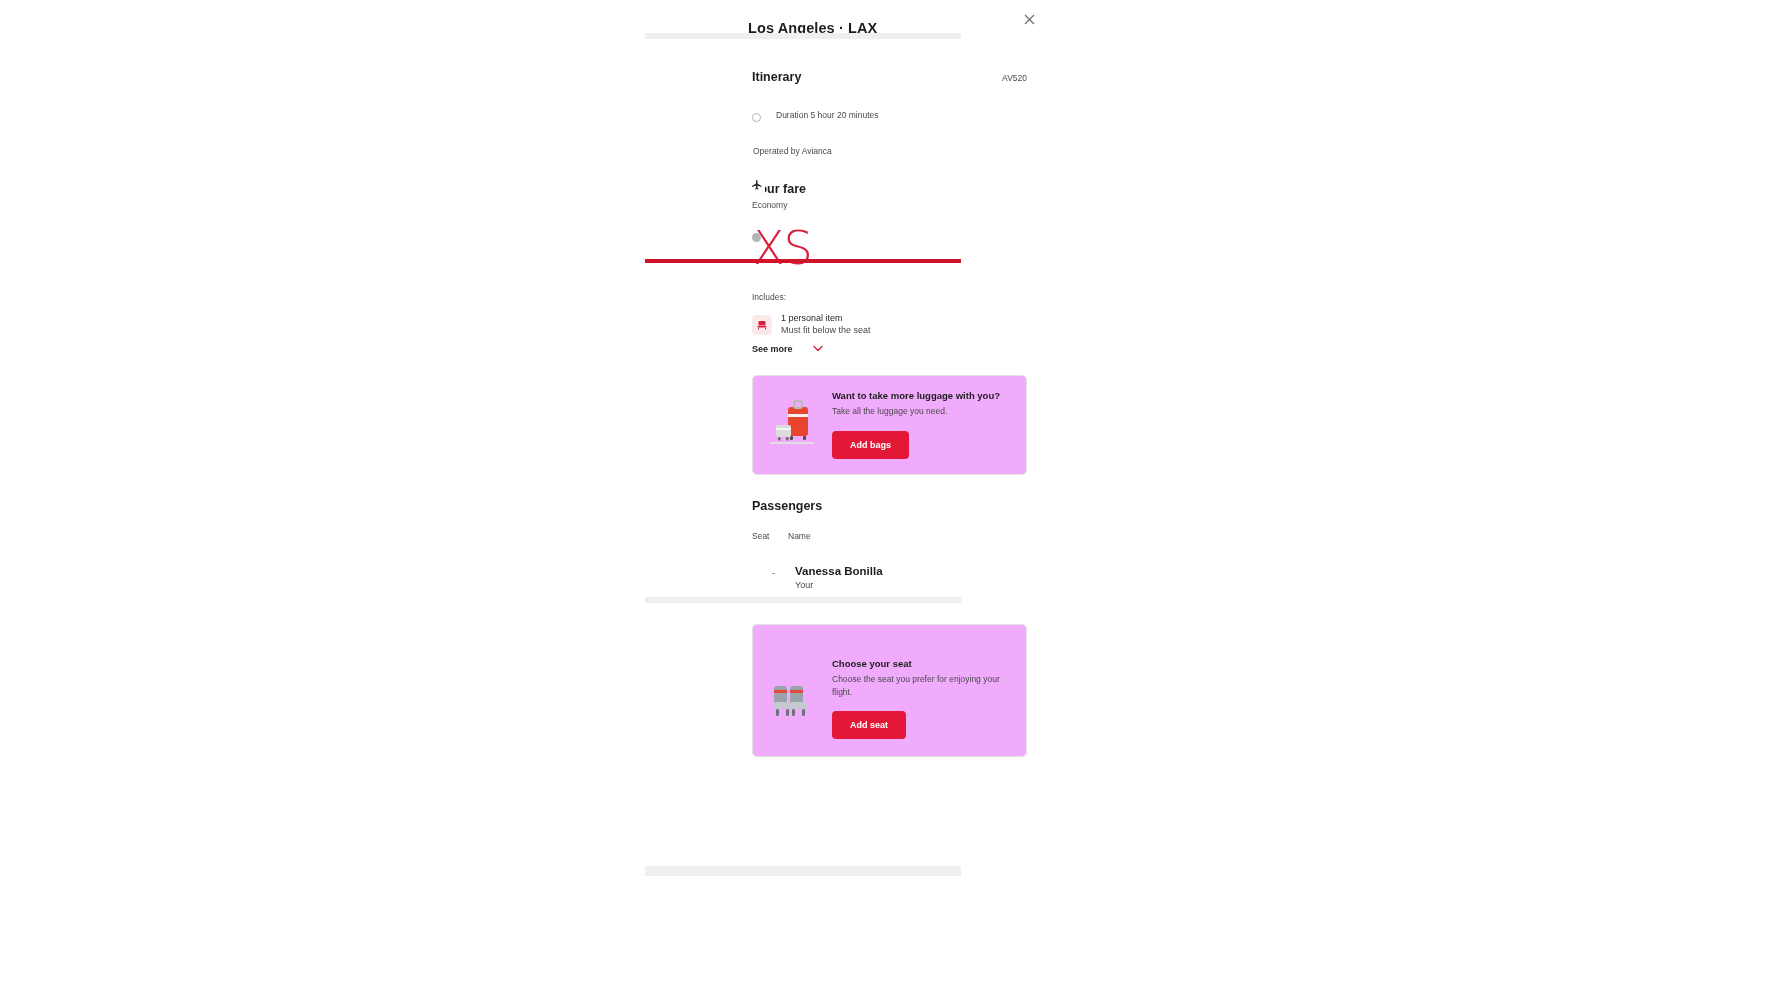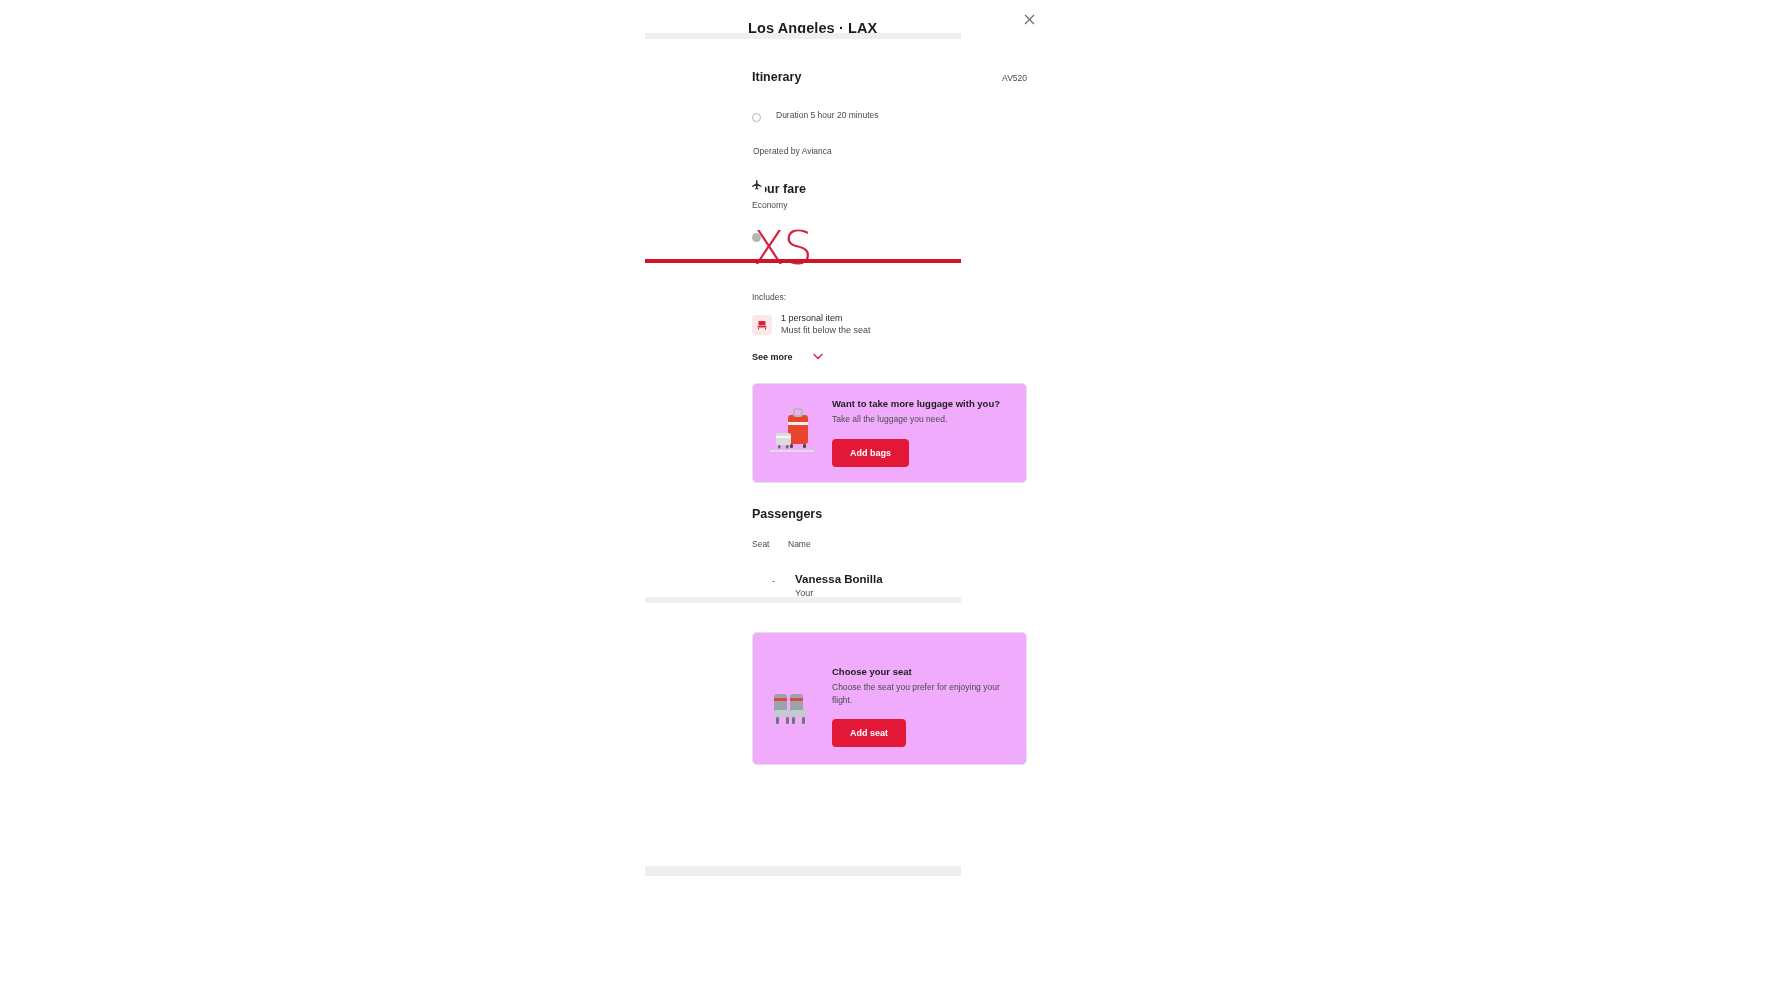--- a/index.html
+++ b/index.html
@@ -212,21 +212,21 @@
     margin-top: 2px;
   }
   .include-texts { padding-top: 1px; }
   .include-title { font-size: 9px; color: #2b2b2b; }
   .include-sub { font-size: 9px; color: #4a4a4a; margin-top: 2px; }
 
   .see-more {
     display: inline-flex;
     align-items: flex-end;
     gap: 20px;
-    margin-top: 17px;
+    margin-top: 9px;
     font-size: 9px;
     font-weight: bold;
     color: #1d1d1d;
     cursor: pointer;
     background: none;
     border: none;
     padding: 0;
     font-family: "Liberation Sans", sans-serif;
   }
   .chev { color: #d8203c; font-size: 9px; }

